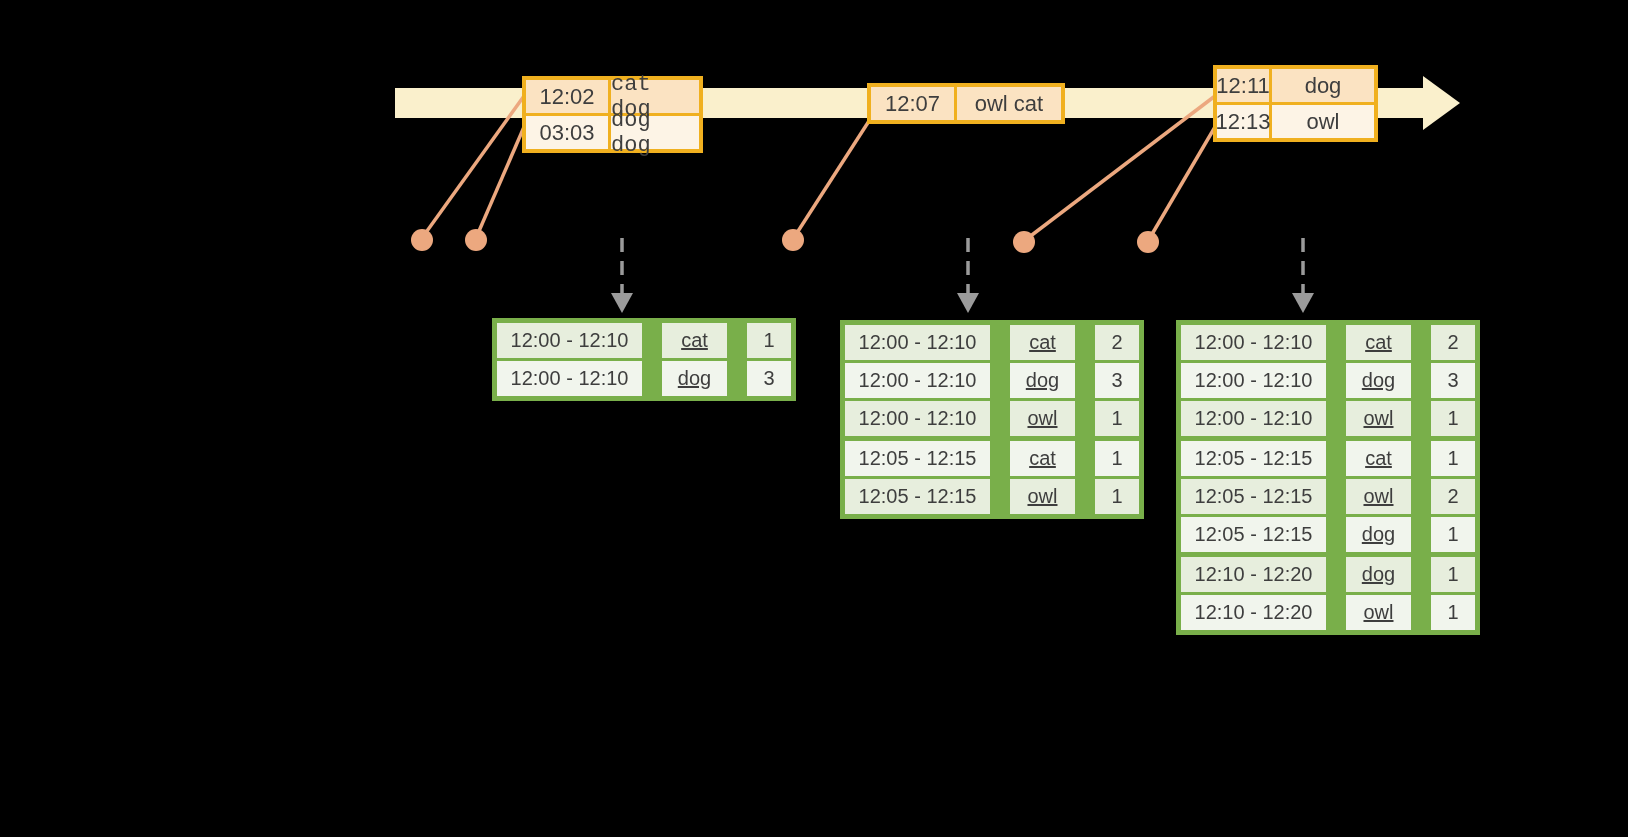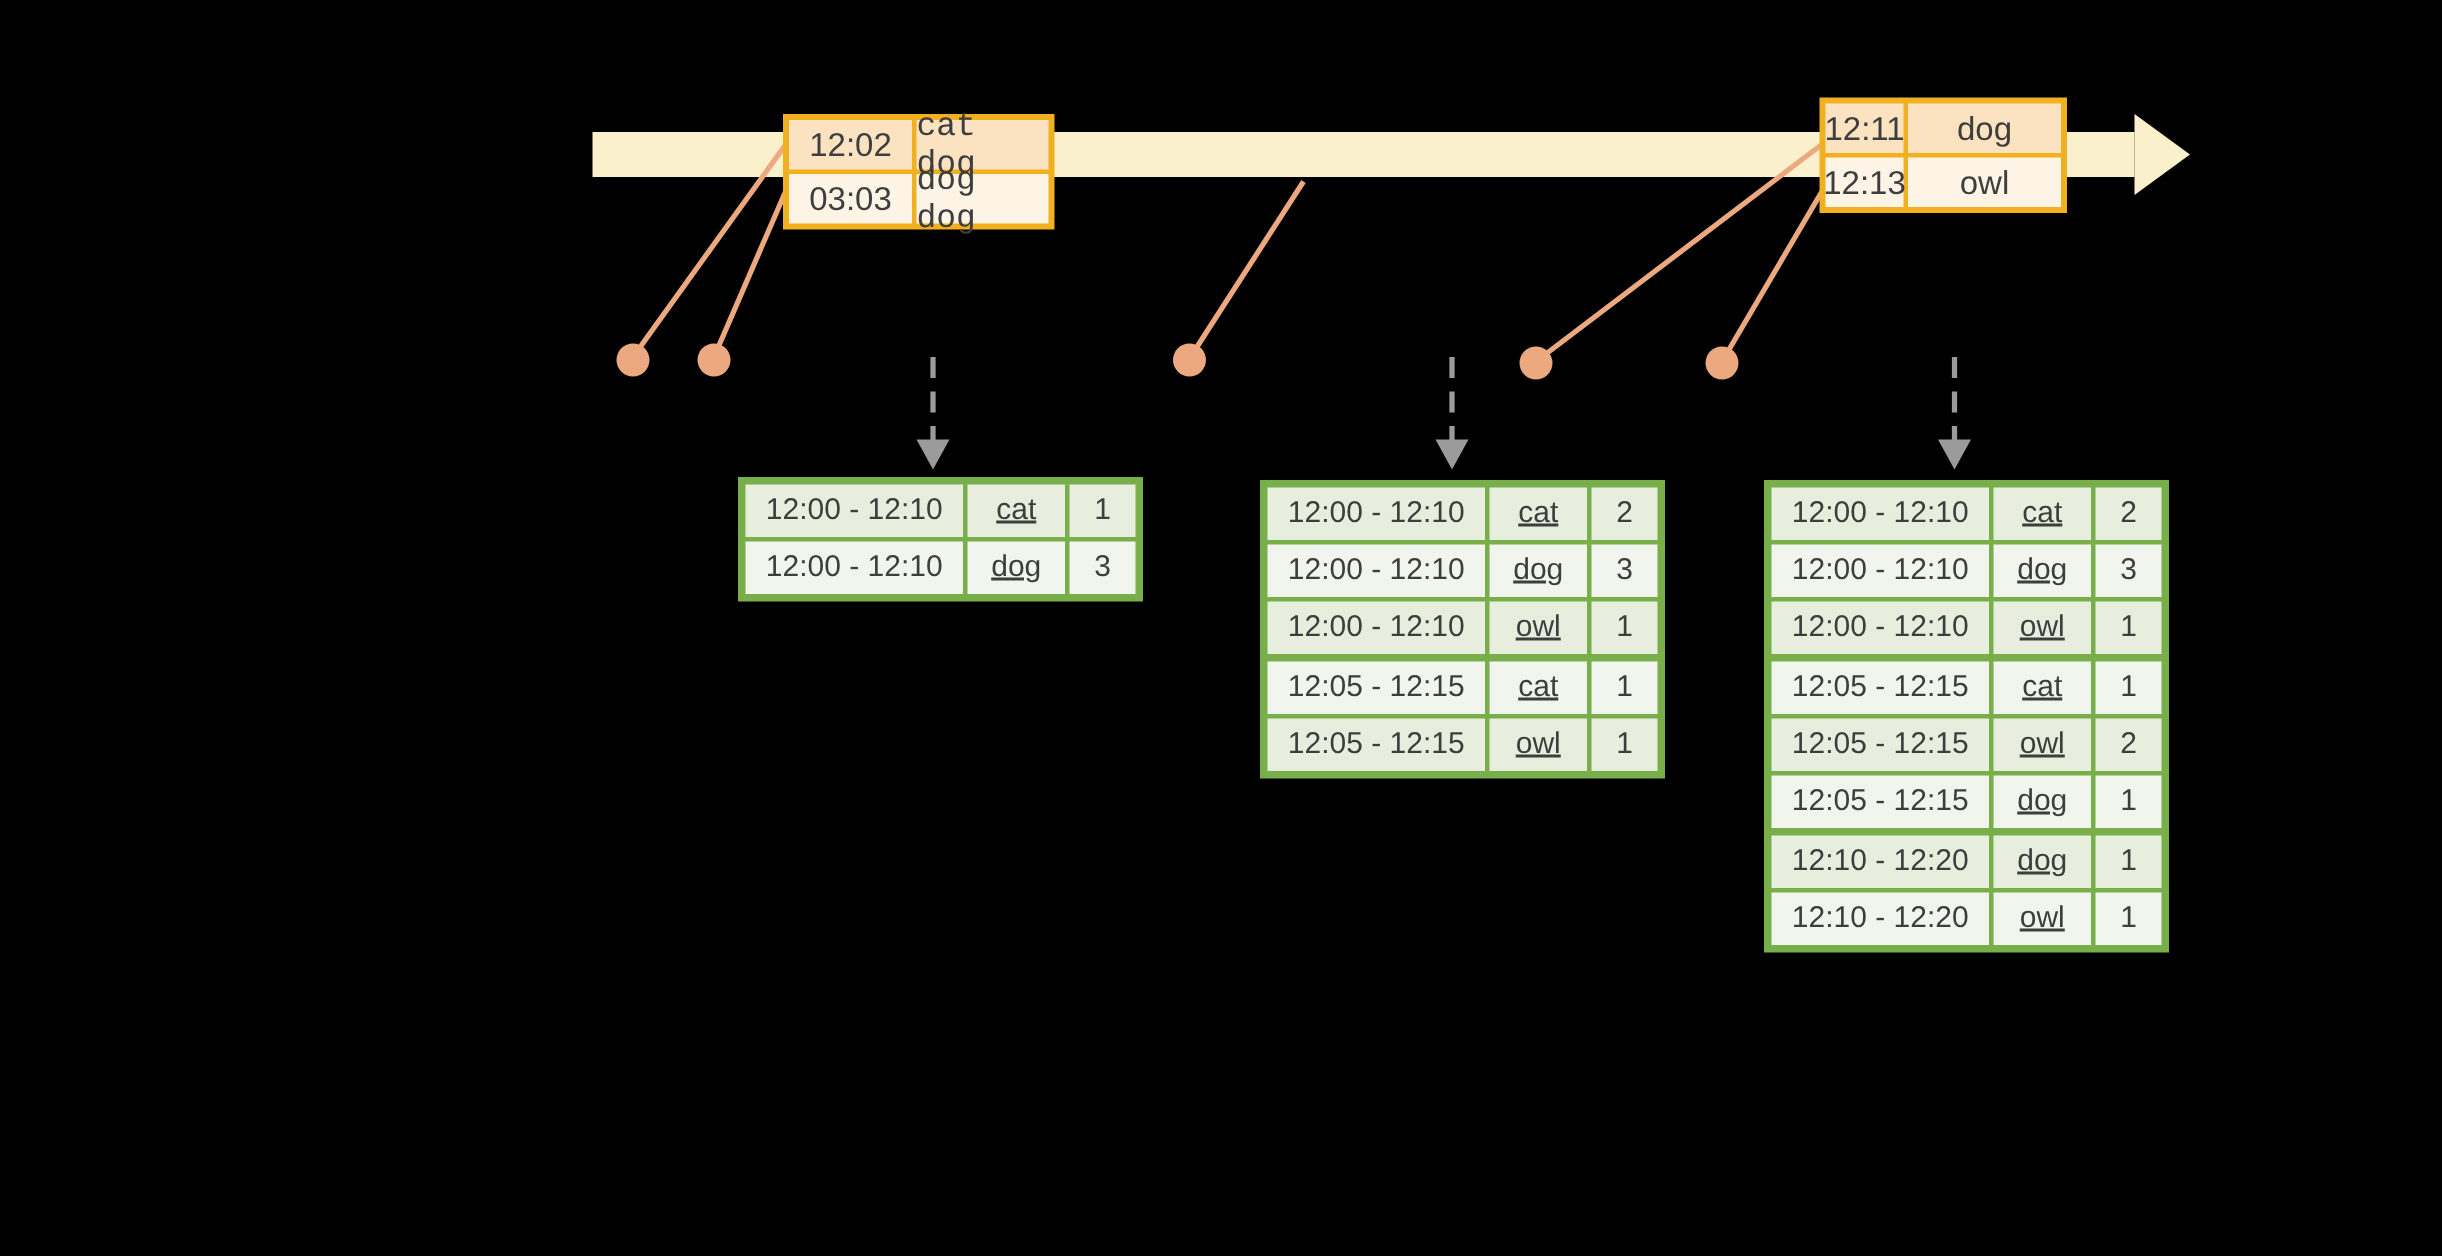--- a/index.html
+++ b/index.html
@@ -21,21 +21,21 @@
   .erow{display:flex;gap:3px;height:33px;}
   .ecell{display:flex;align-items:center;justify-content:center;font-size:22px;color:#3e3e3e;}
   .erow.peach .ecell{background:#fbe3c2;}
   .erow.cream .ecell{background:#fdf4e6;}
   #etA{left:522px;top:76px;}   #etA .t{width:82px;}  #etA .w{width:88px;font-family:Liberation Mono, monospace;}
   #etB{left:867px;top:83px;}   #etB .t{width:83px;}  #etB .w{width:104px;}
   #etC{left:1213px;top:65px;}  #etC .t{width:52px;}  #etC .w{width:102px;}
 
   
   .rtable{position:absolute;z-index:3;background:#79af4a;padding:5px;display:flex;flex-direction:column;gap:3px;}
-  .rrow{display:flex;gap:3px;height:35px;}
+  .rrow{display:flex;gap:20px;height:35px;}
   .rrow.gsep{margin-top:2px;}
   .rcell{display:flex;align-items:center;justify-content:center;font-size:20px;color:#3e3e3e;}
   .rcell.win{width:145px;} .rcell.word{width:65px;text-decoration:underline;} .rcell.cnt{width:44px;}
   .rrow.dark .rcell{background:#e7eedd;}
   .rrow.light .rcell{background:#f1f5ed;}
   #rt1{left:492px;top:318px;}
   #rt2{left:840px;top:320px;}
   #rt3{left:1176px;top:320px;}
 </style>
 </head>
@@ -75,20 +75,26 @@
     <div class="erow peach">
       <div class="ecell t">12:02</div>
       <div class="ecell w">cat dog</div>
     </div>
     <div class="erow cream">
       <div class="ecell t">03:03</div>
       <div class="ecell w">dog dog</div>
     </div>
   </div>
 
+  <div class="etable" id="etB">
+    <div class="erow peach">
+      <div class="ecell t">12:07</div>
+      <div class="ecell w">owl cat</div>
+    </div>
+  </div>
 
   <div class="etable" id="etC">
     <div class="erow peach">
       <div class="ecell t">12:11</div>
       <div class="ecell w">dog</div>
     </div>
     <div class="erow cream">
       <div class="ecell t">12:13</div>
       <div class="ecell w">owl</div>
     </div>

